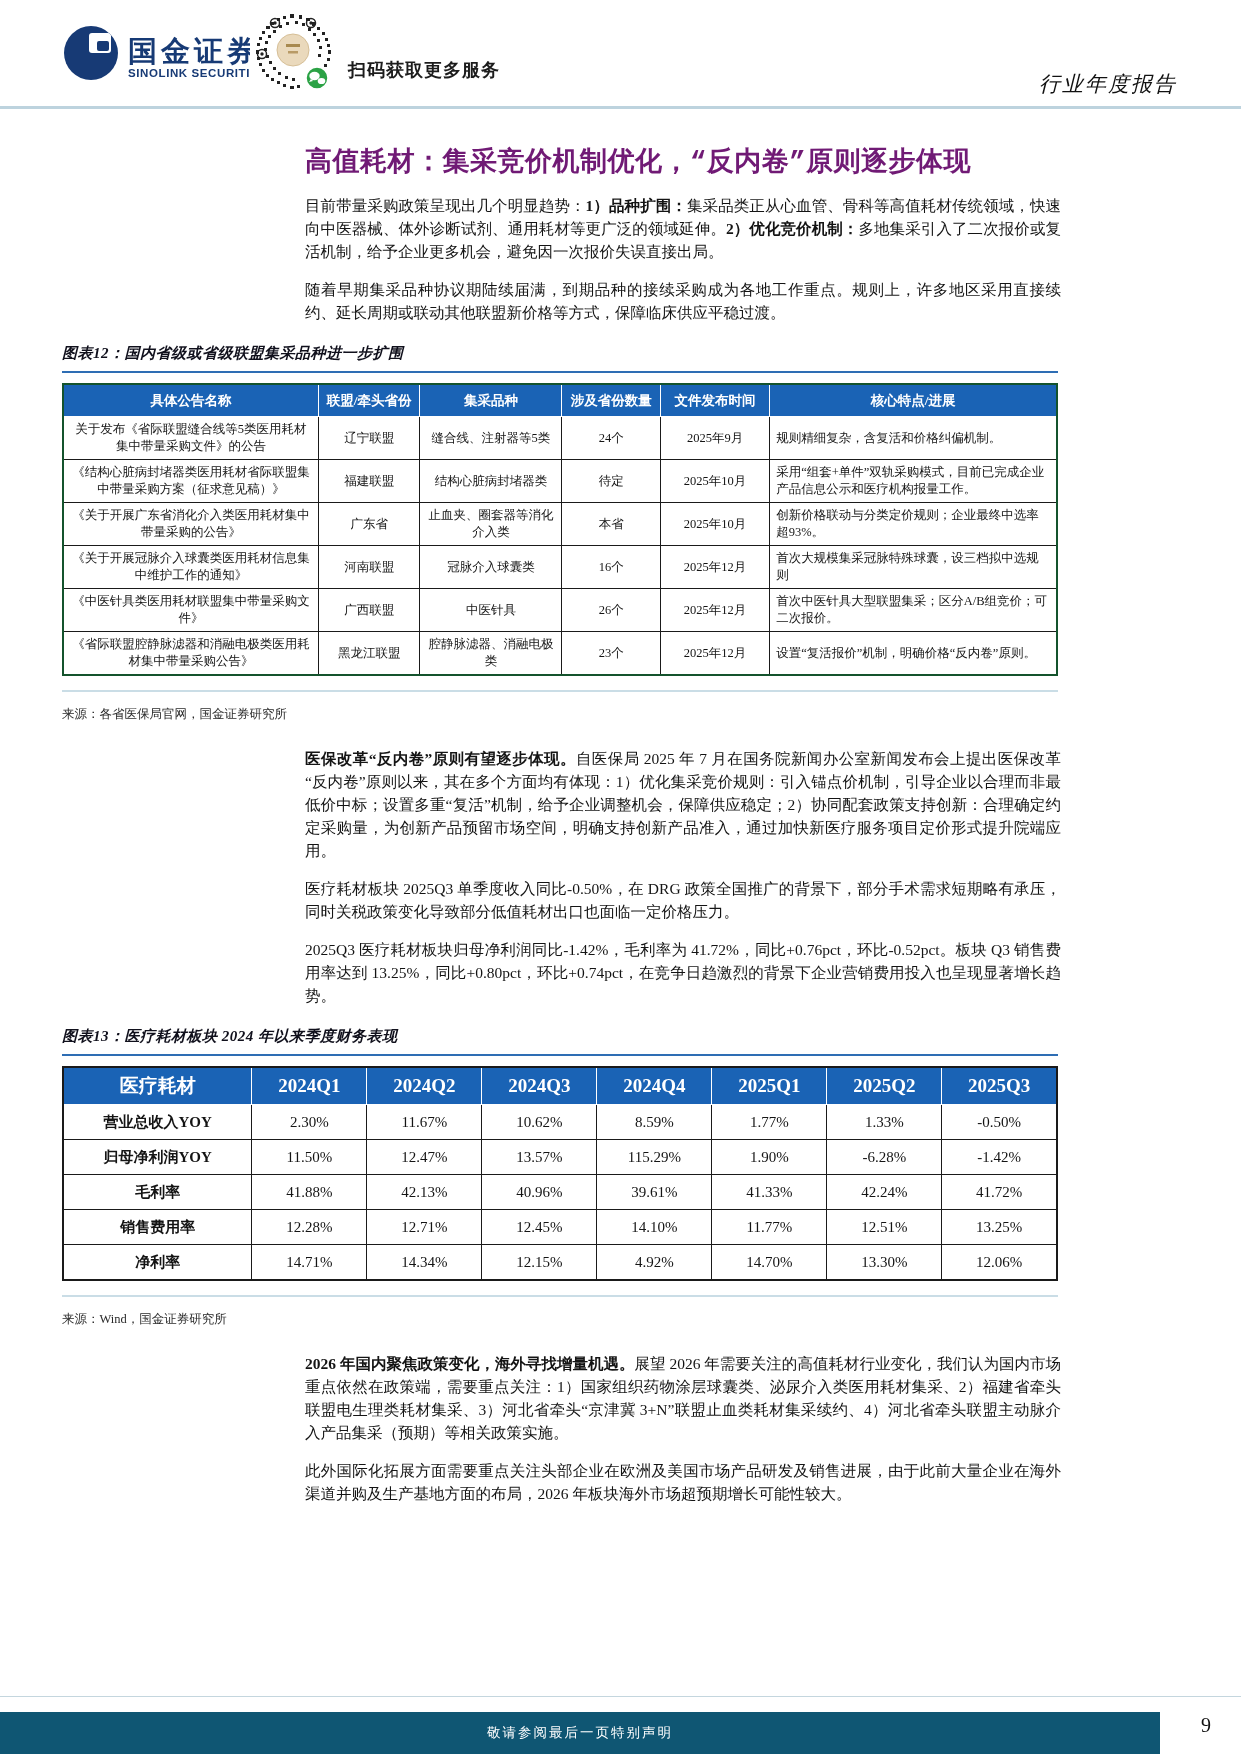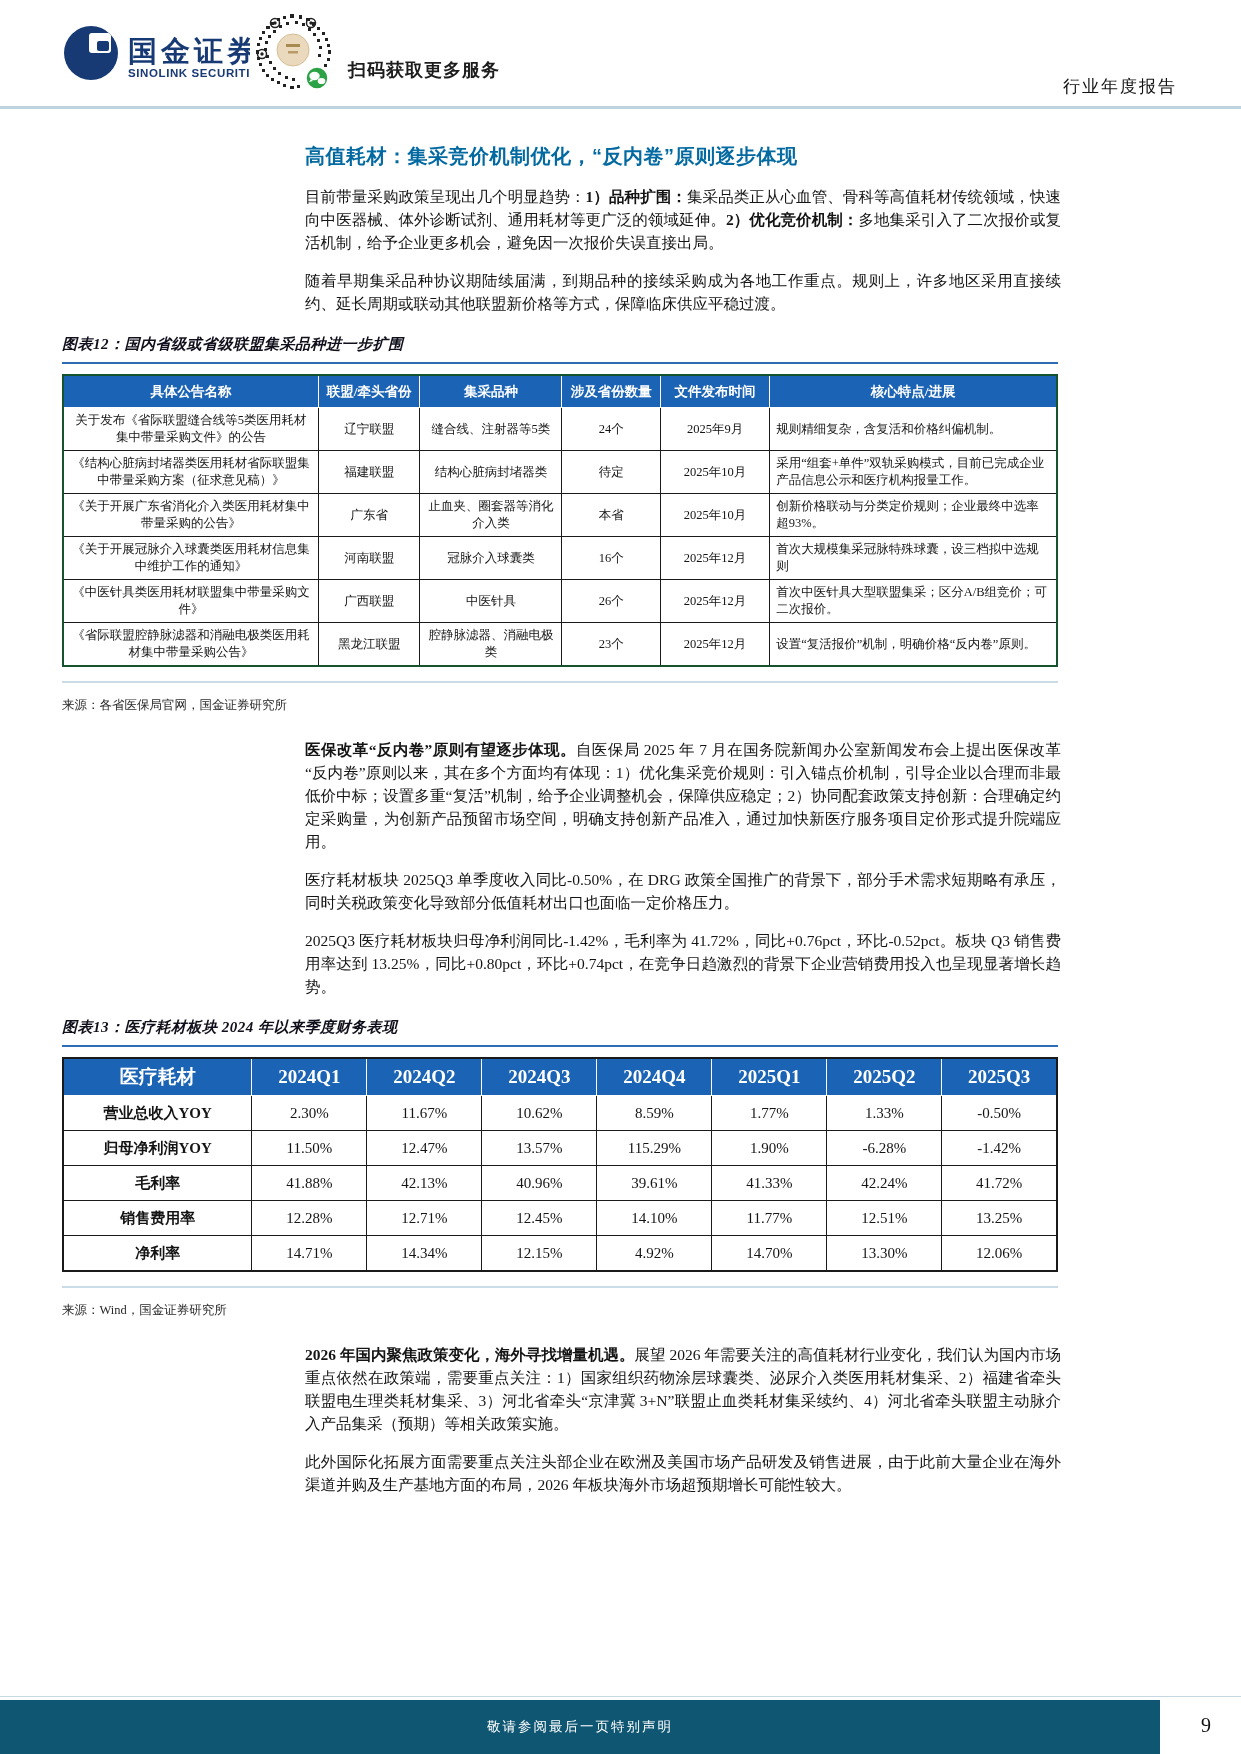--- a/index.html
+++ b/index.html
@@ -13,27 +13,27 @@
   .header { position:relative; height:106px; border-bottom:3px solid #bdd3de; }
   .logo { position:absolute; left:64px; top:26px; display:flex; align-items:center; }
   .logo-mark { width:54px; height:54px; border-radius:50%; background:#173a75; position:relative; overflow:hidden; flex:0 0 auto; }
   .logo-mark::before { content:""; position:absolute; top:7px; right:7px; width:22px; height:20px; background:#fff; border-radius:3px; }
   .logo-mark::after  { content:""; position:absolute; top:15px; right:9px; width:12px; height:10px; background:#173a75; border-radius:2px; }
   .logo-texts { margin-left:10px; font-family:"Liberation Sans", sans-serif; color:#173a75;margin-top:9px; }
   .logo-cn { font-size:29px; font-weight:bold; letter-spacing:4px; line-height:30px; }
   .logo-en { font-size:11.5px; font-weight:bold; letter-spacing:0.6px; line-height:14px; }
   .qr { position:absolute; left:250px; top:10px; }
   .qr-caption { position:absolute; left:348px; top:58px; font-family:"Liberation Sans", sans-serif; font-size:18px; font-weight:bold; color:#1c1c1c; letter-spacing:1px; }
-  .report-type { position:absolute; right:64px; bottom:8px; font-size:17px; color:#111; letter-spacing:2px; }
+  .report-type { position:absolute; right:64px; bottom:8px; font-size:21px; font-style:italic; color:#111; letter-spacing:2px; }
 
   
   .main { padding:0 55px 0 62px; }
   .section-title {
-    margin:34px 0 0 243px; font-family:Liberation Sans, sans-serif;
-    font-size:20px; font-weight:bold; color:#0369a1; letter-spacing:0.5px;
+    margin:34px 0 0 243px; font-family:Liberation Mono, monospace;
+    font-size:27px; font-weight:bold; color:#701a75; letter-spacing:0.5px;
   }
   .para { width:756px; margin:15px 0 0 243px; text-align:justify; font-size:15.5px; line-height:23px; }
   .para .b { font-weight:bold; }
 
   .figure { margin-top:20px; width:996px; }
   .fig-caption { font-size:15px; font-weight:bold; font-style:italic; color:#10101c; letter-spacing:0.5px; }
   .fig-rule { border:none; border-top:2px solid #2e6db4; margin:8px 0 10px 0; }
   .fig-bottom-rule { border:none; border-top:2px solid #cadde6; margin:14px 0 0 0; }
   .fig-source { margin-top:14px; margin-bottom:24px; font-size:12.5px; color:#2a2a2a; }
 
@@ -44,21 +44,21 @@
   .t12 td.al { text-align:left; }
 
   .t13 { border:2px solid #1a1a1a; font-size:15px; }
   .t13 th { background:#1a63b5; color:#fff; font-size:19px; height:32px; border:1px solid #ffffff; font-weight:bold; padding:2px 4px; }
   .t13 td { border:1px solid #1a1a1a; height:30px; text-align:center; vertical-align:middle; padding:2px 4px; }
   .t13 td.rowhead { font-weight:bold;border-radius:7px; }
 
   
   .footer-line { position:absolute; left:0; bottom:57px; width:100%; border-top:1px solid #c4d6de; }
   .footer-bar {
-    position:absolute; left:0; bottom:0; width:1160px; height:54px; background:#0f5673;
+    position:absolute; left:0; bottom:0; width:1160px; height:42px; background:#0f5673;
     display:flex; align-items:center; justify-content:center;
     color:#fff; font-size:13.5px; letter-spacing:2px;
   }
   .page-number { position:absolute; right:30px; bottom:17px; font-size:20px; color:#111; }
 </style>
 </head>
 <body>
 
 <div class="page">
 

